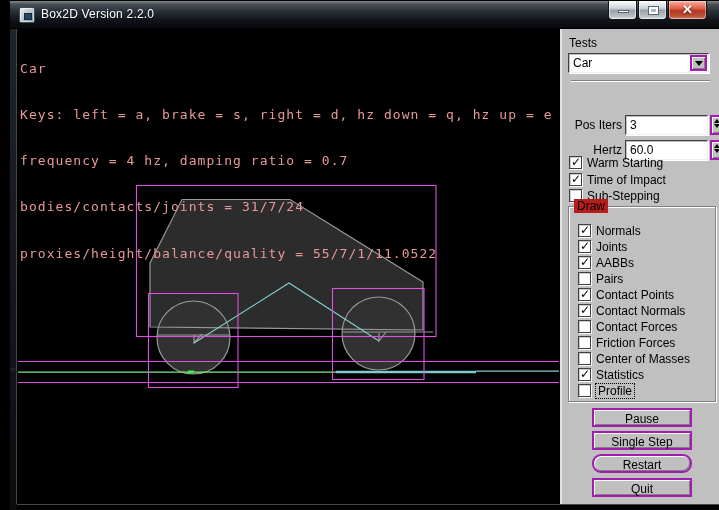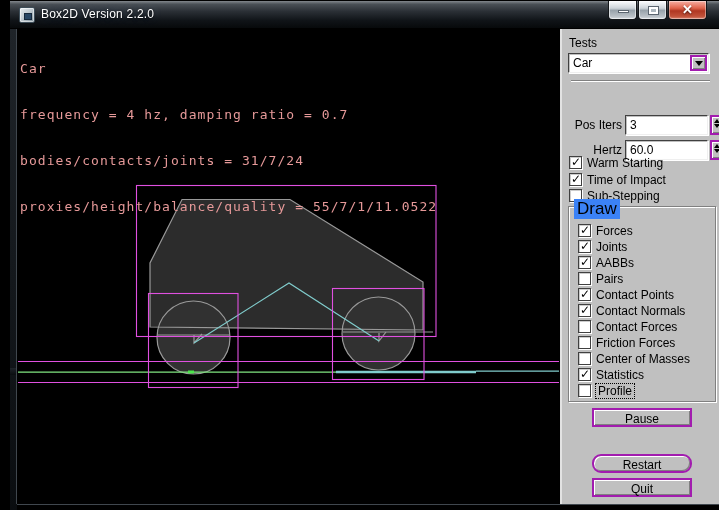--- a/index.html
+++ b/index.html
@@ -76,21 +76,21 @@
   .cb-row { position:absolute; height:14px; }
   .cb-box { position:absolute; left:0; top:0; width:13px; height:13px; background:#fff;
             border:1px solid #404040; box-shadow:1px 1px 0 #ffffff, inset 1px 1px 0 rgba(0,0,0,.2); }
   .cb-box.on::after { content:"✓"; position:absolute; left:1px; top:-2px; font-size:12px; font-weight:bold; color:#000;
             font-family:"DejaVu Sans", sans-serif; }
   .cb-lab { position:absolute; left:18px; top:0px; white-space:nowrap; }
   .cb-lab.focused { outline:1px dotted #000; padding:0 2px; }
 
   .groupbox { position:absolute; left:6px; top:177px; width:148px; height:196px;
               border:1px solid #808080; box-shadow:inset 1px 1px 0 #ffffff, 1px 1px 0 #ffffff; }
-  .groupbox .gtitle { position:absolute; left:5px; top:-8px; background:#3b82f6; padding:0 3px; font-size:17px;text-align:right; }
+  .groupbox .gtitle { position:absolute; left:5px; top:-8px; background:#b91c1c; padding:0 3px; font-size:12px;text-align:right; }
 
   .btn { position:absolute; left:30px; width:100px; height:19px; text-align:center; padding-top:2px;
          font-size:12px; cursor:default; }
 </style>
 </head>
 <body>
 
 <div class="window">
 
   <div class="titlebar">
@@ -141,20 +141,21 @@
         <rect x="178" y="369.5" width="6" height="3" fill="#4ce64c"></rect>
 
         <rect x="126.5" y="184.5" width="299.5" height="151" fill="none" stroke="#e050e0" stroke-width="1.1"></rect>
         <rect x="138.5" y="292.5" width="89.5" height="94" fill="none" stroke="#e050e0" stroke-width="1.1"></rect>
         <rect x="322.5" y="287.5" width="91.5" height="91" fill="none" stroke="#e050e0" stroke-width="1.1"></rect>
         <line x1="8" y1="360.5" x2="549" y2="360.5" stroke="#e050e0" stroke-width="1.1"></line>
         <line x1="8" y1="381.5" x2="549" y2="381.5" stroke="#e050e0" stroke-width="1.1"></line>
       </svg>
       <div class="stats">
         <div>Car</div>
+        <div>Keys: left = a, brake = s, right = d, hz down = q, hz up = e</div>
         <div>frequency = 4 hz, damping ratio = 0.7</div>
         <div>bodies/contacts/joints = 31/7/24</div>
         <div>proxies/height/balance/quality = 55/7/1/11.0522</div>
       </div>
     </div>
 
     <div class="panel">
 
       <div class="plabel" style="left:7px; top:7px;">Tests</div>
 
@@ -197,21 +198,21 @@
       <div class="cb-row" style="left:7px; top:160px;">
         <div class="cb-box"></div>
         <div class="cb-lab">Sub-Stepping</div>
       </div>
 
       <div class="groupbox">
         <div class="gtitle">Draw</div>
 
         <div class="cb-row" style="left:9px; top:17px;">
           <div class="cb-box on"></div>
-          <div class="cb-lab">Forces</div>
+          <div class="cb-lab">Normals</div>
         </div>
         <div class="cb-row" style="left:9px; top:33px;">
           <div class="cb-box on"></div>
           <div class="cb-lab">Joints</div>
         </div>
         <div class="cb-row" style="left:9px; top:49px;">
           <div class="cb-box on"></div>
           <div class="cb-lab">AABBs</div>
         </div>
         <div class="cb-row" style="left:9px; top:65px;">
@@ -242,18 +243,19 @@
           <div class="cb-box on"></div>
           <div class="cb-lab">Statistics</div>
         </div>
         <div class="cb-row" style="left:9px; top:177px;">
           <div class="cb-box"></div>
           <div class="cb-lab focused">Profile</div>
         </div>
       </div>
 
       <div class="btn raised" style="top:379px;">Pause</div>
+      <div class="btn raised" style="top:402px;">Single Step</div>
       <div class="btn raised" style="top:425px;border-radius:9px;">Restart</div>
       <div class="btn raised" style="top:449px;">Quit</div>
 
     </div>
   </div>
 </div>
 
 </body></html>

